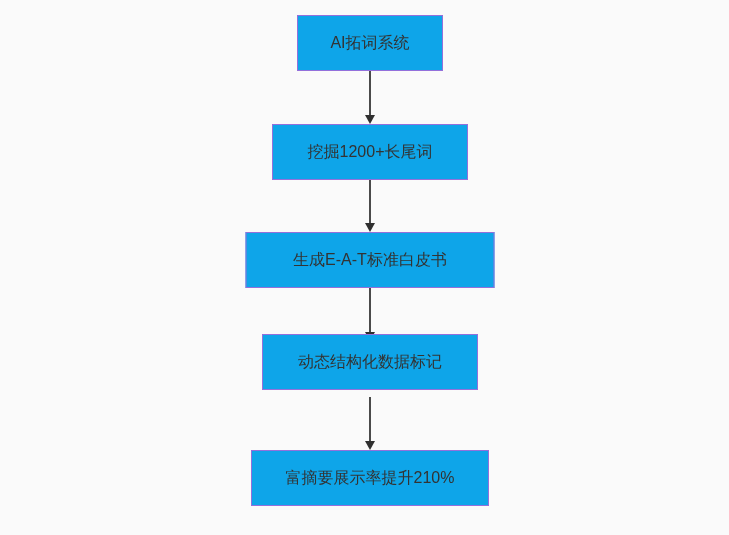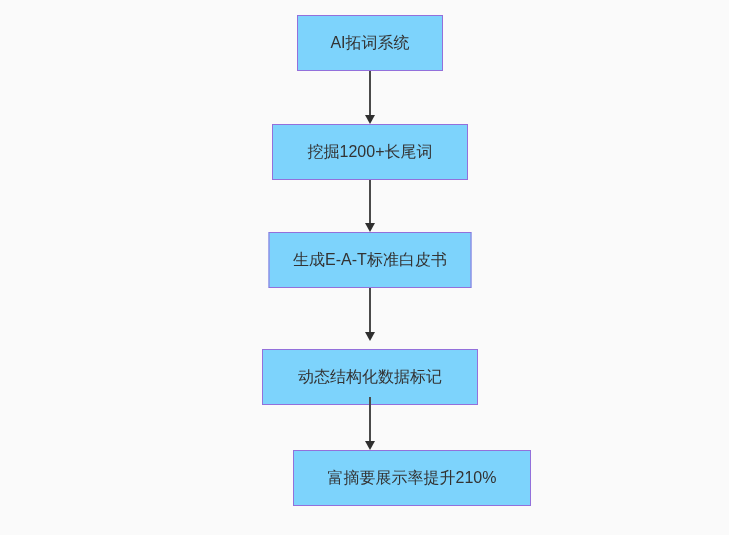--- a/index.html
+++ b/index.html
@@ -17,34 +17,34 @@
     position: relative;
     width: 729px;
     height: 535px;
   }
   .node {
     position: absolute;
     left: 370px;
     transform: translateX(-50%);
     height: 56px;
     box-sizing: border-box;
-    background: #7dd3fc;
+    background: #0ea5e9;
     border: 1px solid #9370DB;
     color: #333333;
     font-size: 16px;
     display: flex;
     align-items: center;
     justify-content: center;
     white-space: nowrap;
   }
   .n1 { top: 15px;  width: 146px; }
   .n2 { top: 124px; width: 196px; align-items: center; }
-  .n3 { top: 232px; width: 203px; }
-  .n4 { top: 349px; width: 216px; }
-  .n5 { top: 450px; width: 238px; margin-left: 42px; }
+  .n3 { top: 232px; width: 249px; }
+  .n4 { top: 334px; width: 216px; }
+  .n5 { top: 450px; width: 238px; }
 
   .arrow {
     position: absolute;
     left: 370px;
     transform: translateX(-50%);
     width: 10px;
     display: flex;
     flex-direction: column;
     align-items: center;
   }

